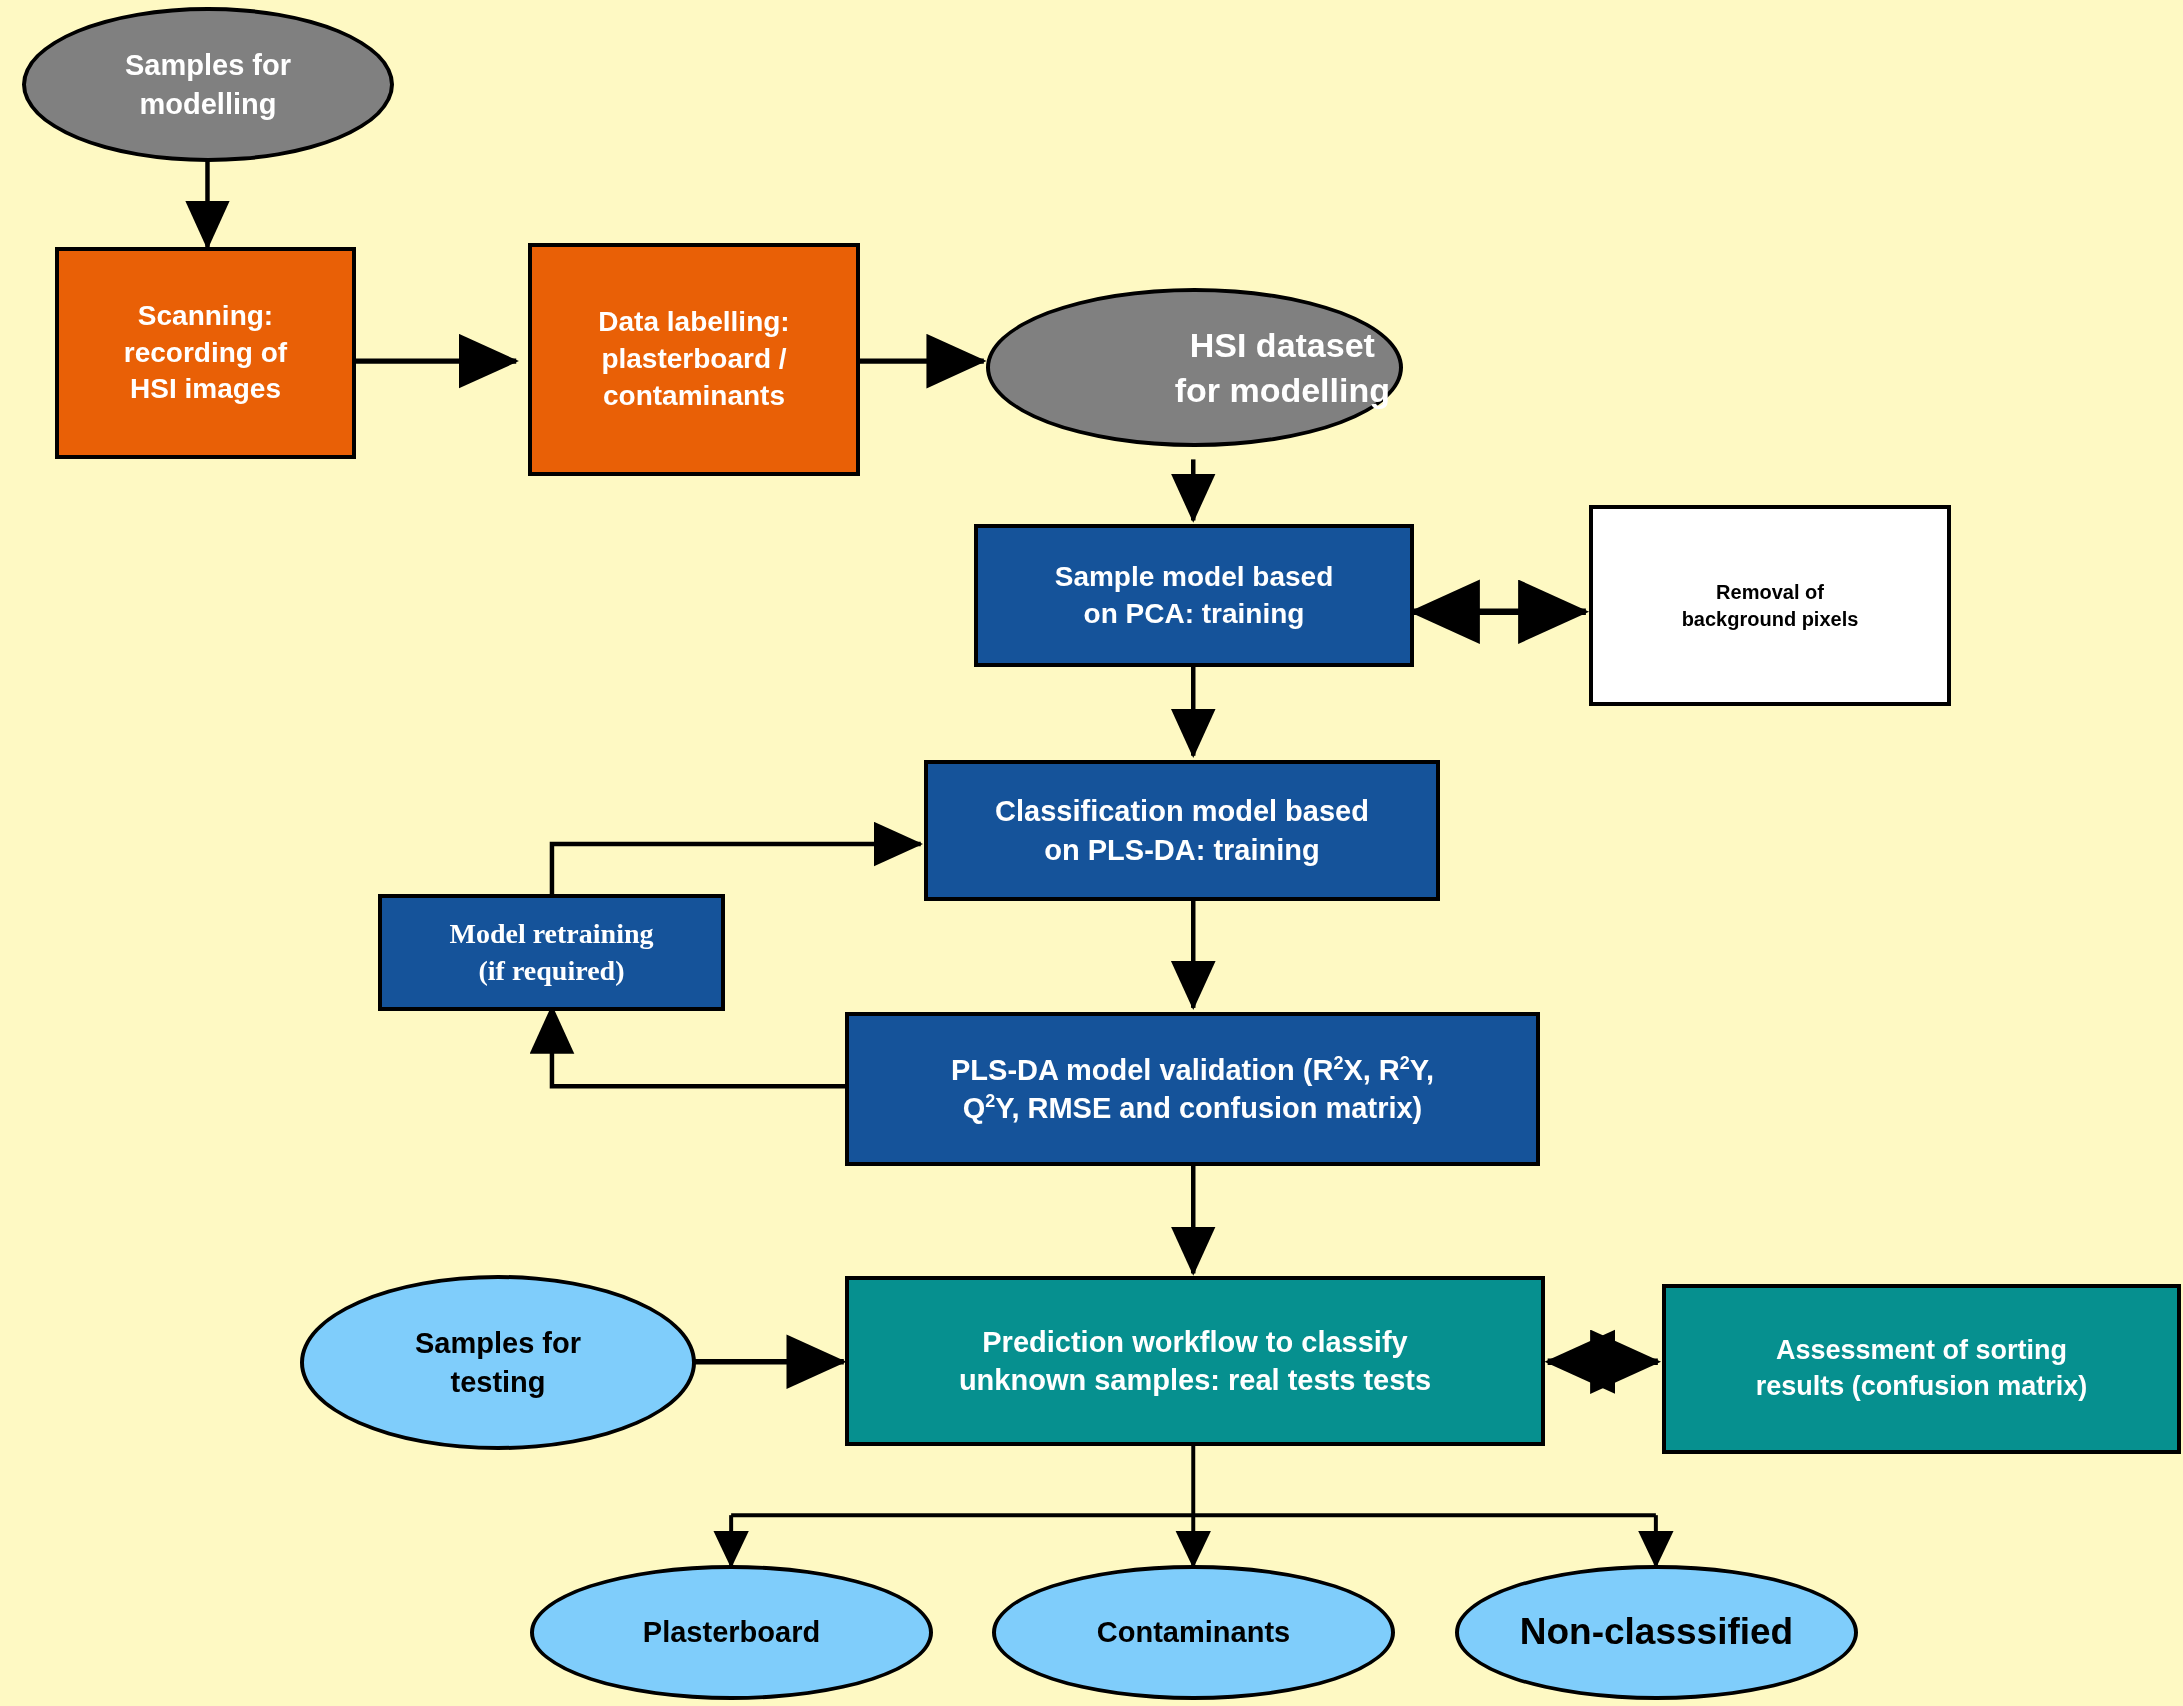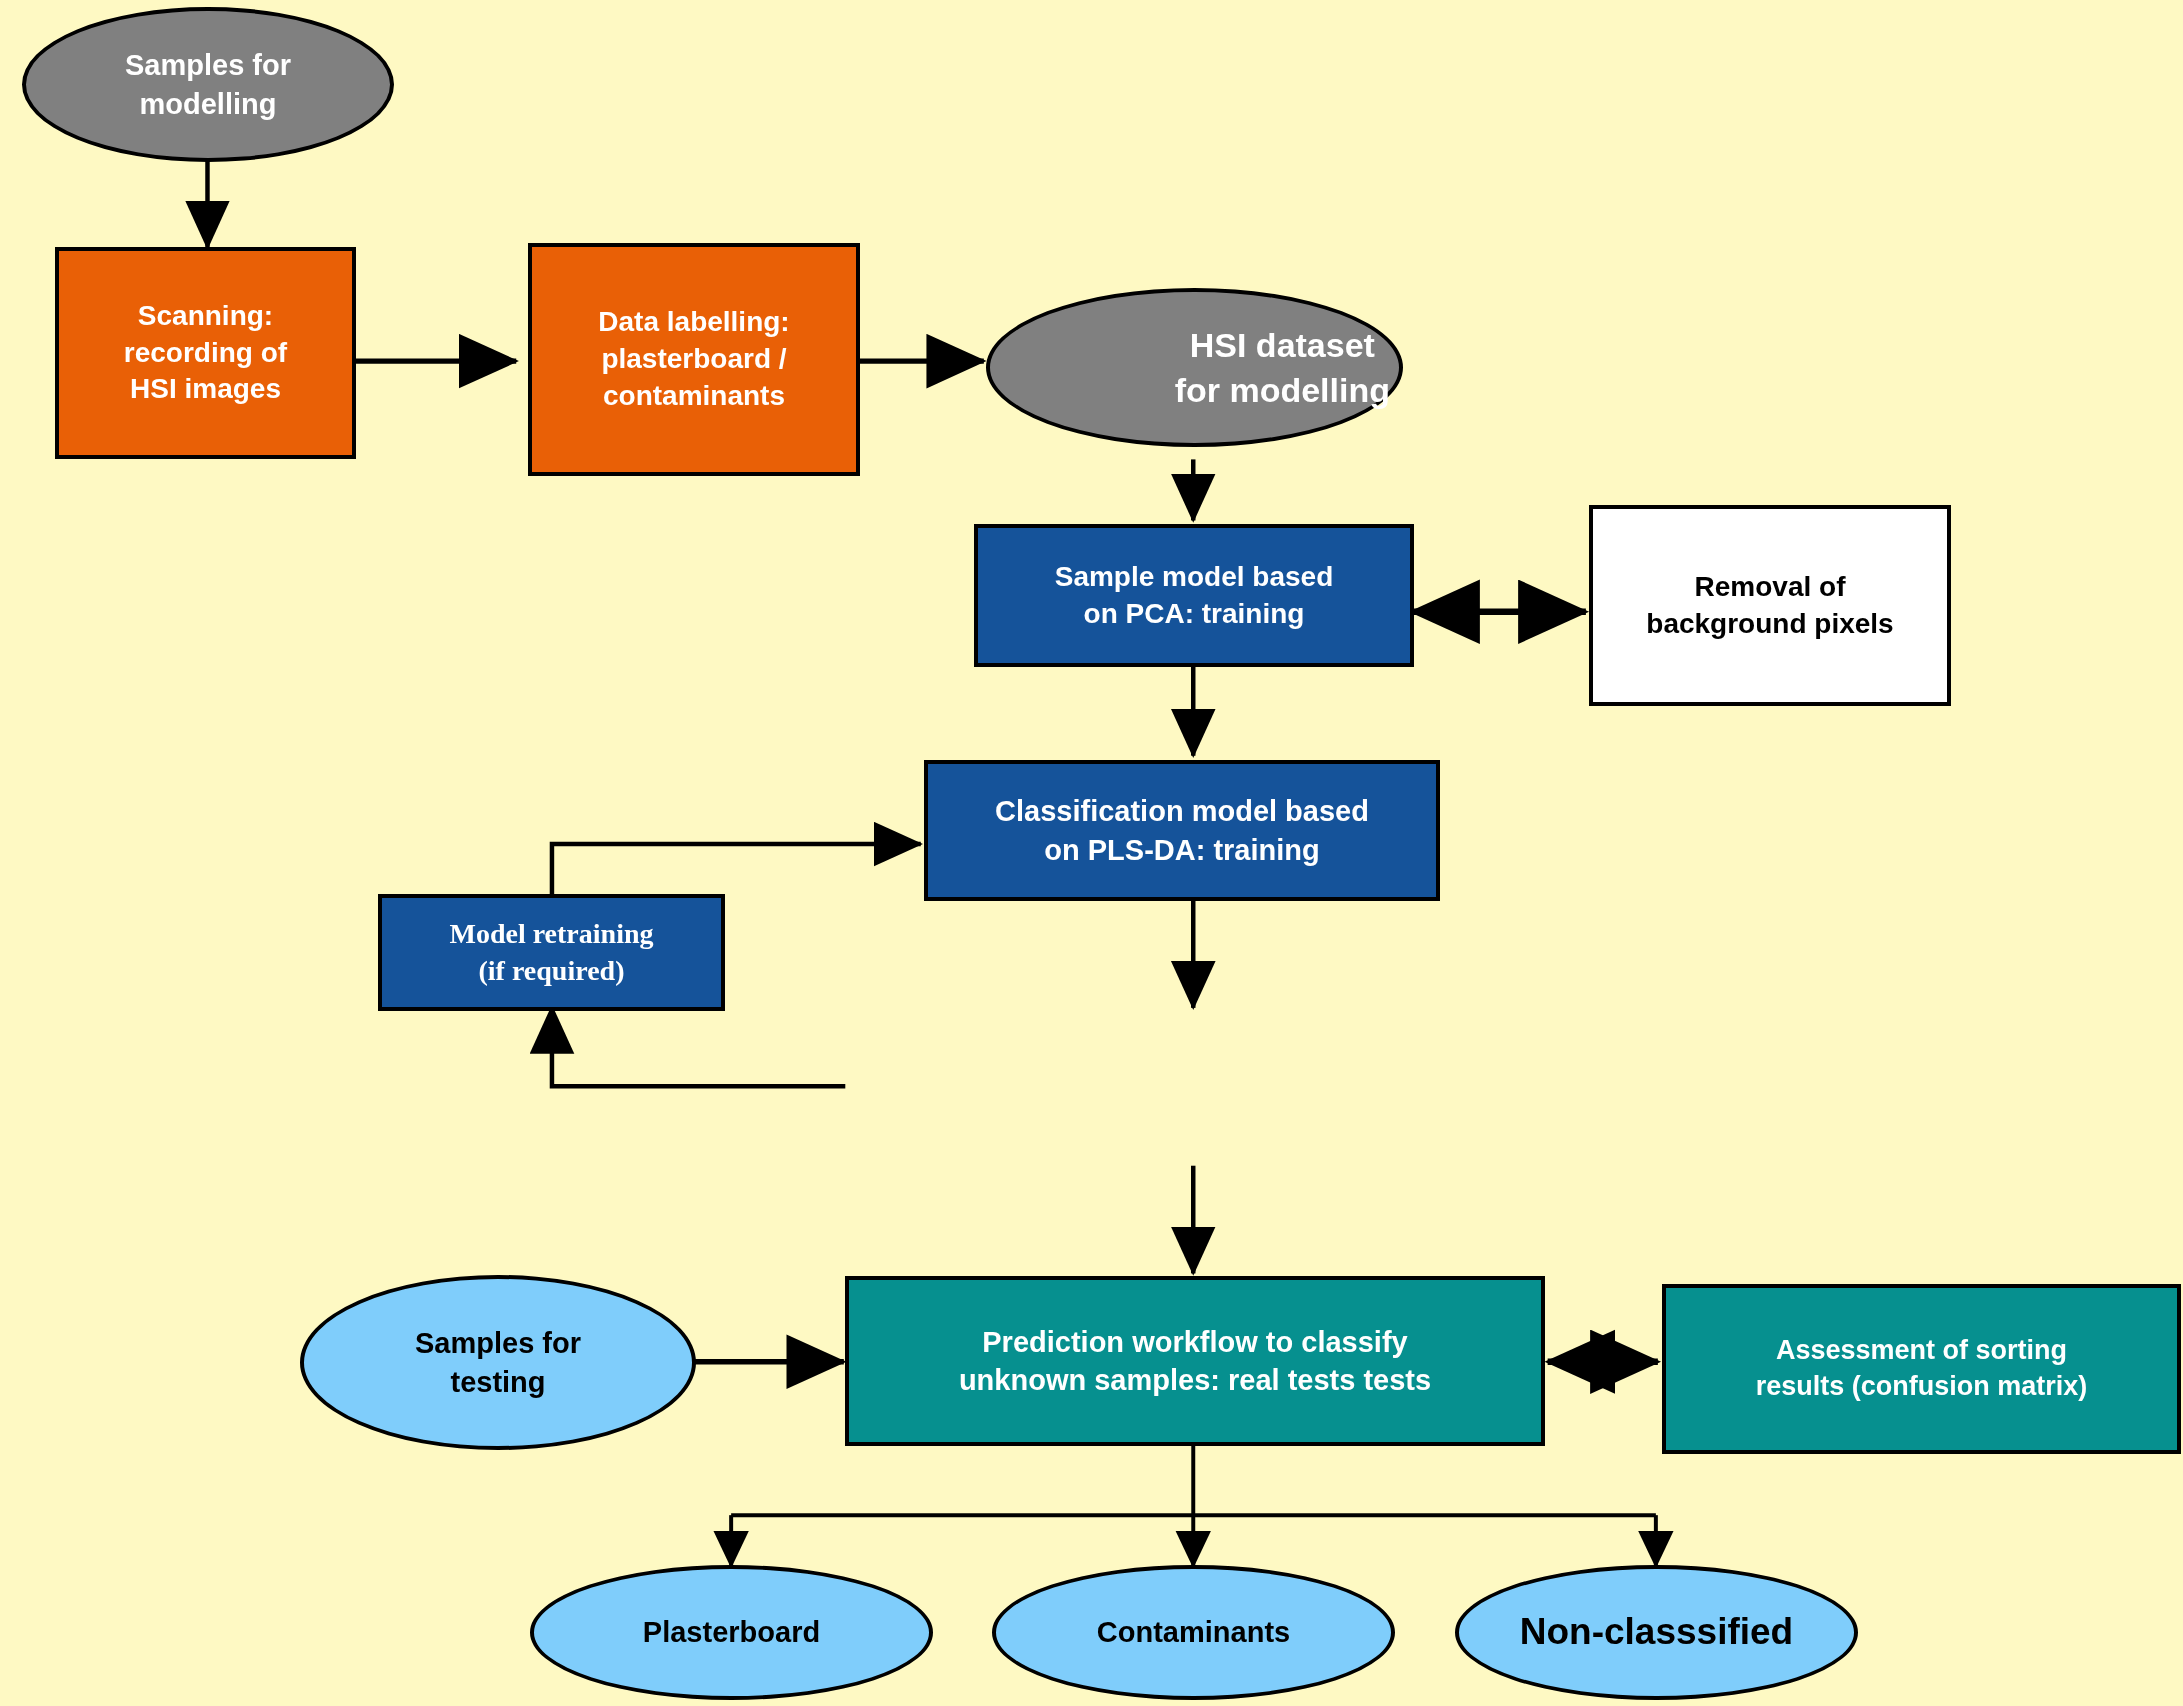--- a/index.html
+++ b/index.html
@@ -141,35 +141,41 @@
   <div class="node ellipse fill-gray" style="left:986px; top:288px; width:417px; height:159px; font-size:34px;justify-content:flex-end;">
     <span class="lbl">HSI dataset
 for modelling</span>
   </div>
 
   <div class="node rect fill-blue" style="left:974px; top:524px; width:440px; height:143px; font-size:28px;">
     <span class="lbl">Sample model based
 on PCA: training</span>
   </div>
 
-  <div class="node rect fill-white" style="left:1589px; top:505px; width:362px; height:201px; font-size:28px;">
+  <div class="node rect fill-white" style="left:1589px; top:505px; width:362px; height:201px; font-size:20px;">
     <span class="lbl">Removal of
 background pixels</span>
   </div>
 
   <div class="node rect fill-blue" style="left:924px; top:760px; width:516px; height:141px; font-size:29px;">
     <span class="lbl">Classification model based
 on PLS-DA: training</span>
   </div>
 
   <div class="node rect fill-blue" style="left:378px; top:894px; width:347px; height:117px; font-size:28px;font-family:Liberation Serif, serif;">
     <span class="lbl">Model retraining
 (if required)</span>
   </div>
 
+  <div class="node rect fill-blue" style="left:845px; top:1012px; width:695px; height:154px; font-size:29px; white-space:normal;">
+    <span class="lbl">
+      <span><span>PLS-DA model validation (R</span><sup>2</sup><span>X, R</span><sup>2</sup><span>Y,</span></span><br>
+      <span><span>Q</span><sup>2</sup><span>Y, RMSE  and confusion matrix)</span></span>
+    </span>
+  </div>
 
   <div class="node ellipse fill-ltblue" style="left:300px; top:1275px; width:396px; height:175px; font-size:29px;">
     <span class="lbl">Samples for
 testing</span>
   </div>
 
   <div class="node rect fill-teal" style="left:845px; top:1276px; width:700px; height:170px; font-size:29px;">
     <span class="lbl">Prediction workflow to classify
 unknown samples: real tests tests</span>
   </div>

